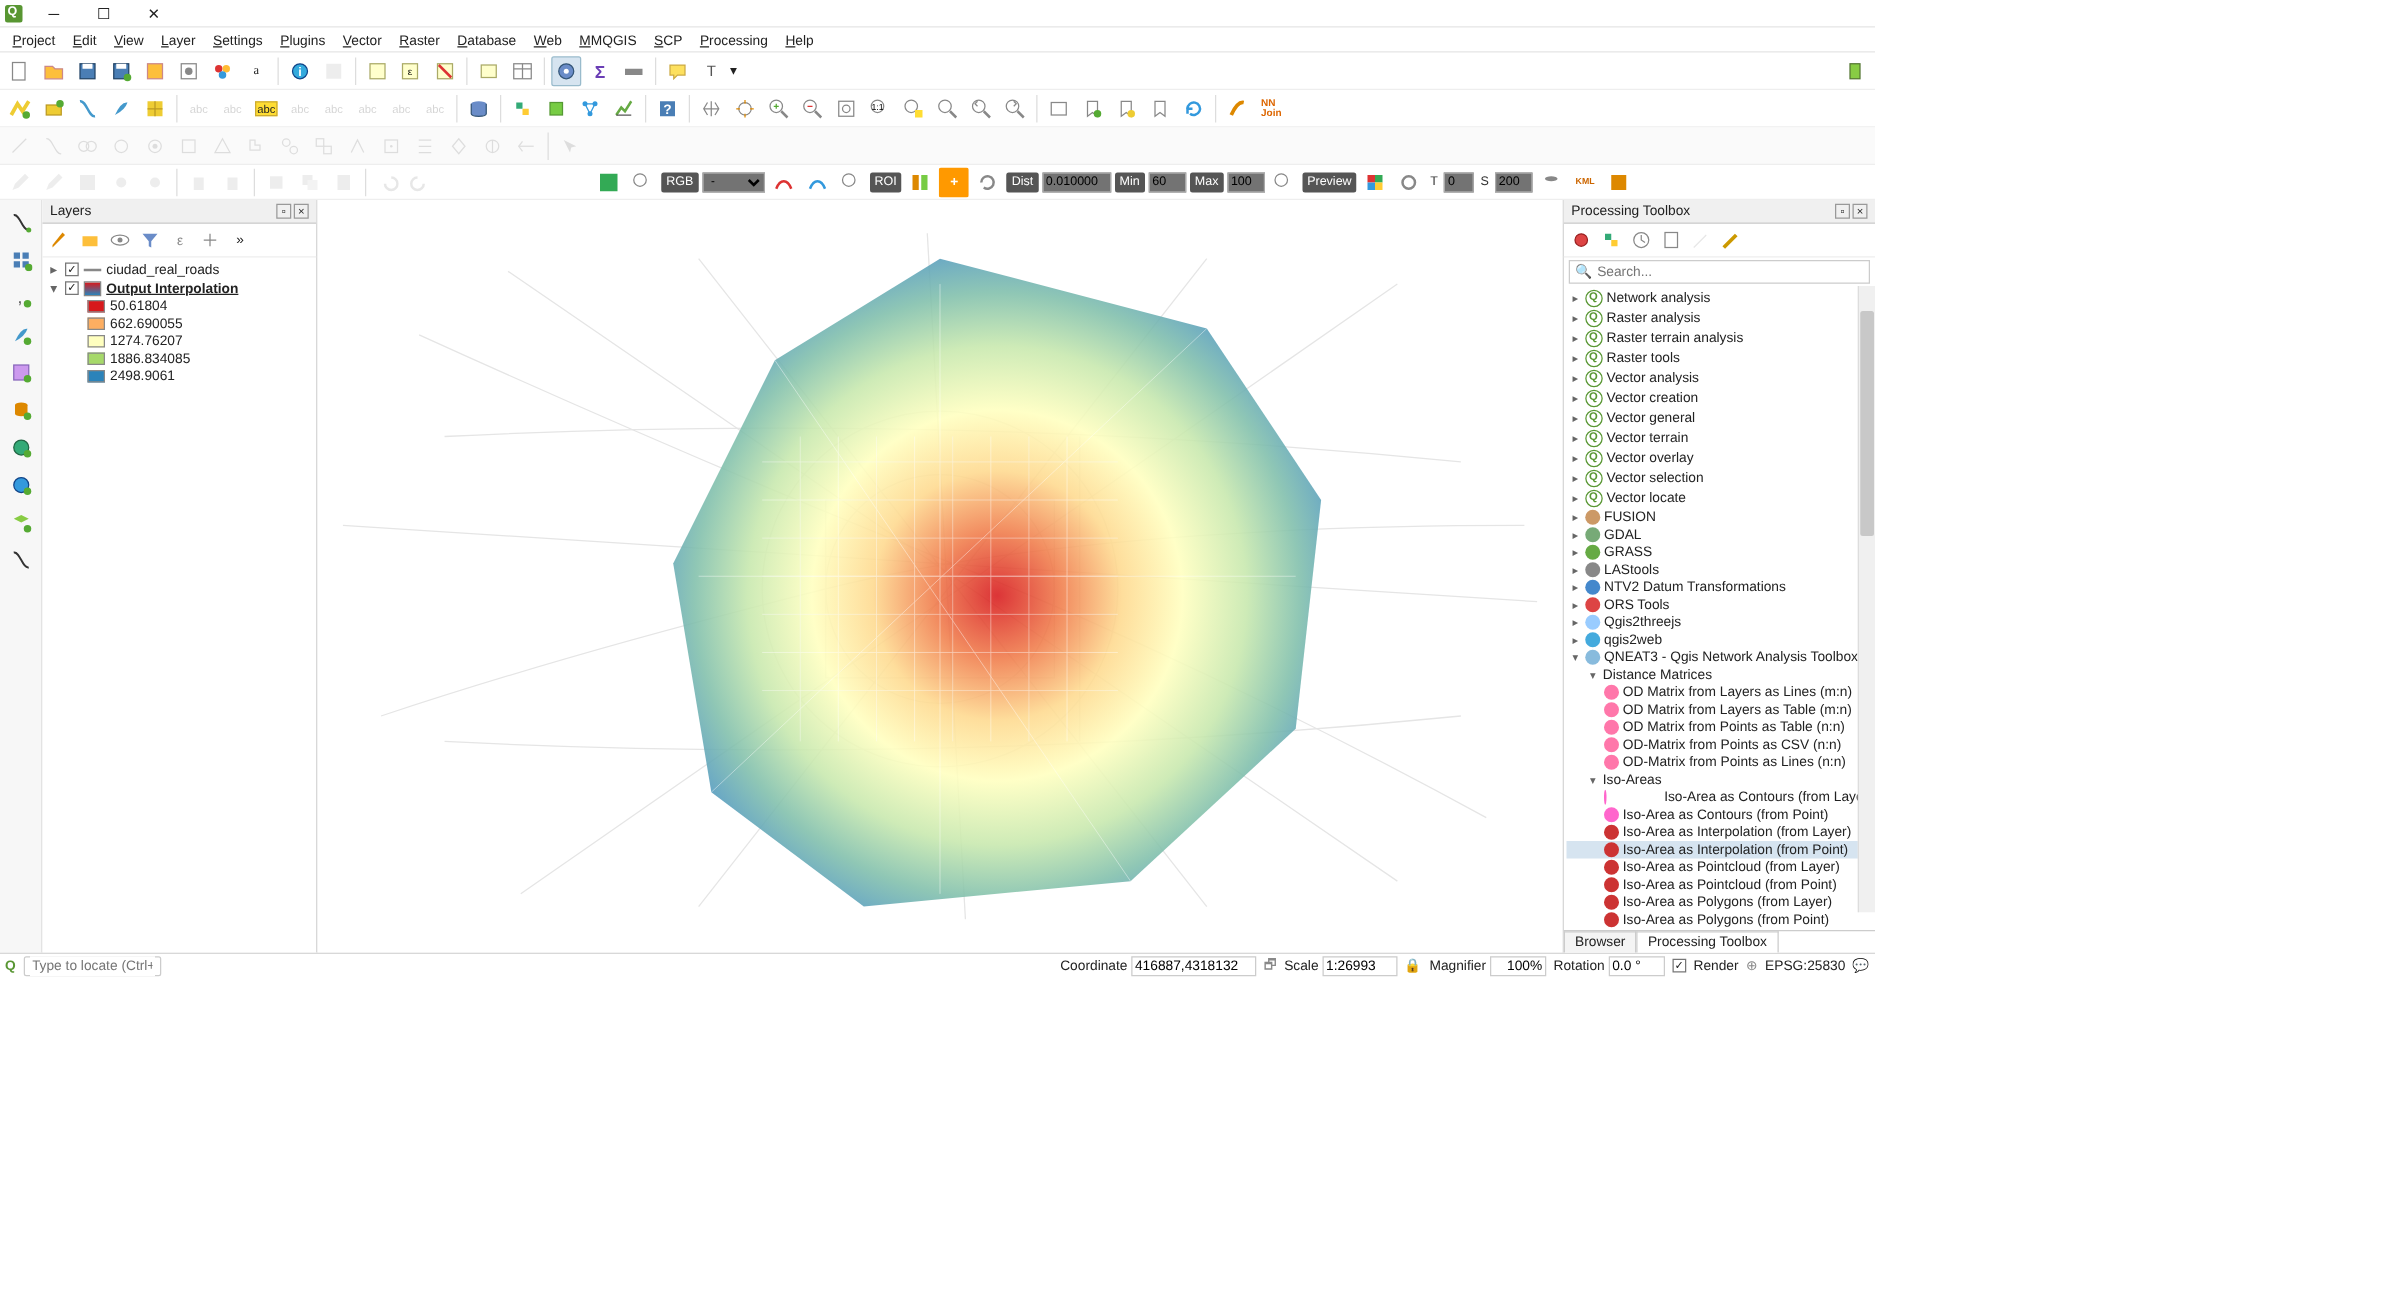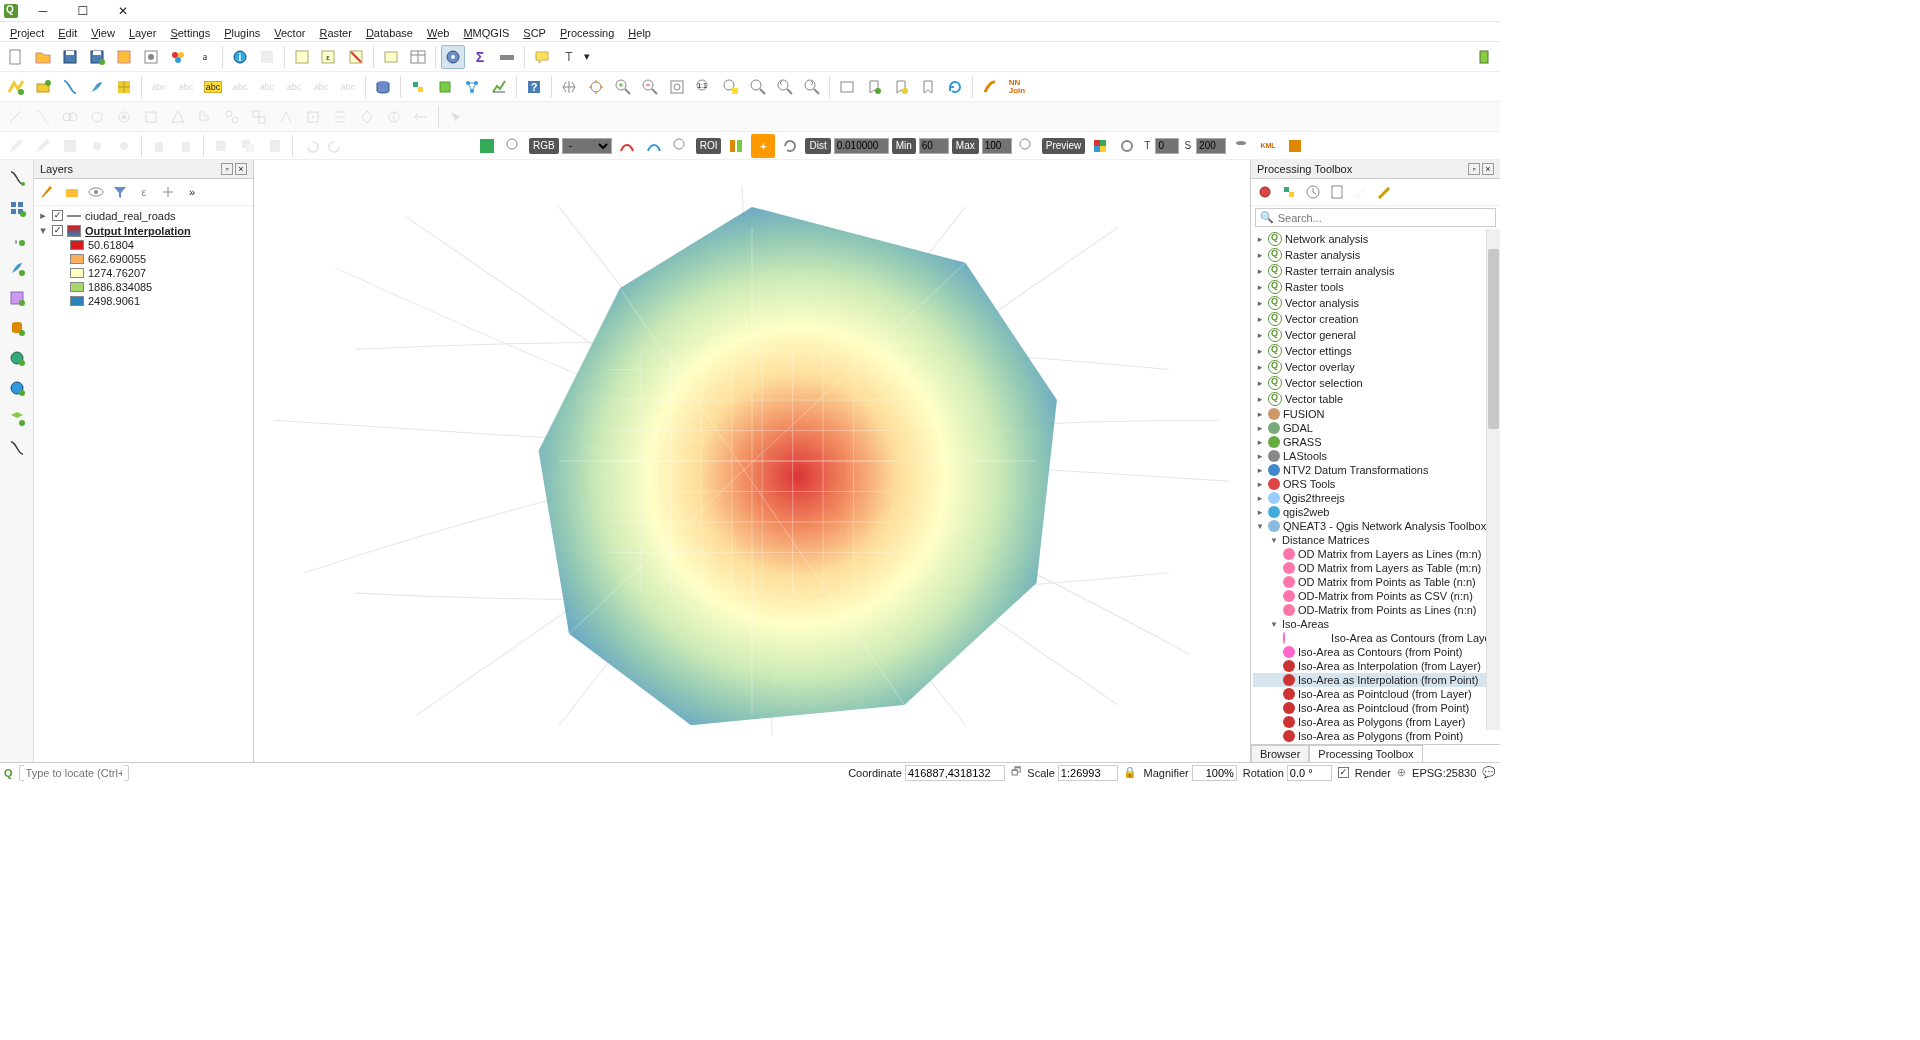--- a/index.html
+++ b/index.html
@@ -925,36 +925,36 @@
           <span>Vector creation</span>
         </div>
         <div class="node" style="padding-left: 2px;">
           <span class="expander">▸</span>
           <span class="ql"></span>
           <span>Vector general</span>
         </div>
         <div class="node" style="padding-left: 2px;">
           <span class="expander">▸</span>
           <span class="ql"></span>
-          <span>Vector ettings</span>
+          <span>Vector terrain</span>
         </div>
         <div class="node" style="padding-left: 2px;">
           <span class="expander">▸</span>
           <span class="ql"></span>
           <span>Vector overlay</span>
         </div>
         <div class="node" style="padding-left: 2px;">
           <span class="expander">▸</span>
           <span class="ql"></span>
           <span>Vector selection</span>
         </div>
         <div class="node" style="padding-left: 2px;">
           <span class="expander">▸</span>
           <span class="ql"></span>
-          <span>Vector table</span>
+          <span>Vector locate</span>
         </div>
         <div class="node" style="padding-left: 2px;">
           <span class="expander">▸</span>
           <span class="net-icon" style="background:#c96"></span>
           <span>FUSION</span>
         </div>
         <div class="node" style="padding-left: 2px;">
           <span class="expander">▸</span>
           <span class="net-icon" style="background:#7a7"></span>
           <span>GDAL</span>

